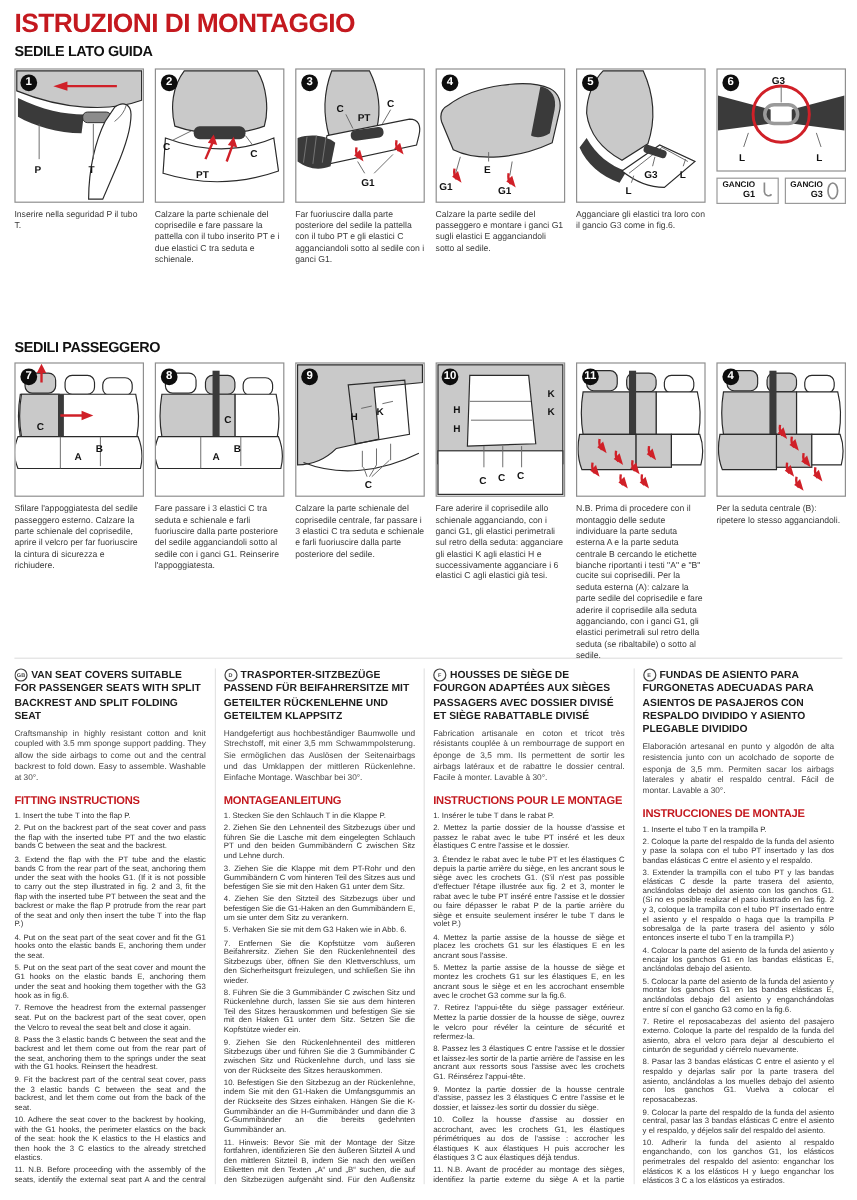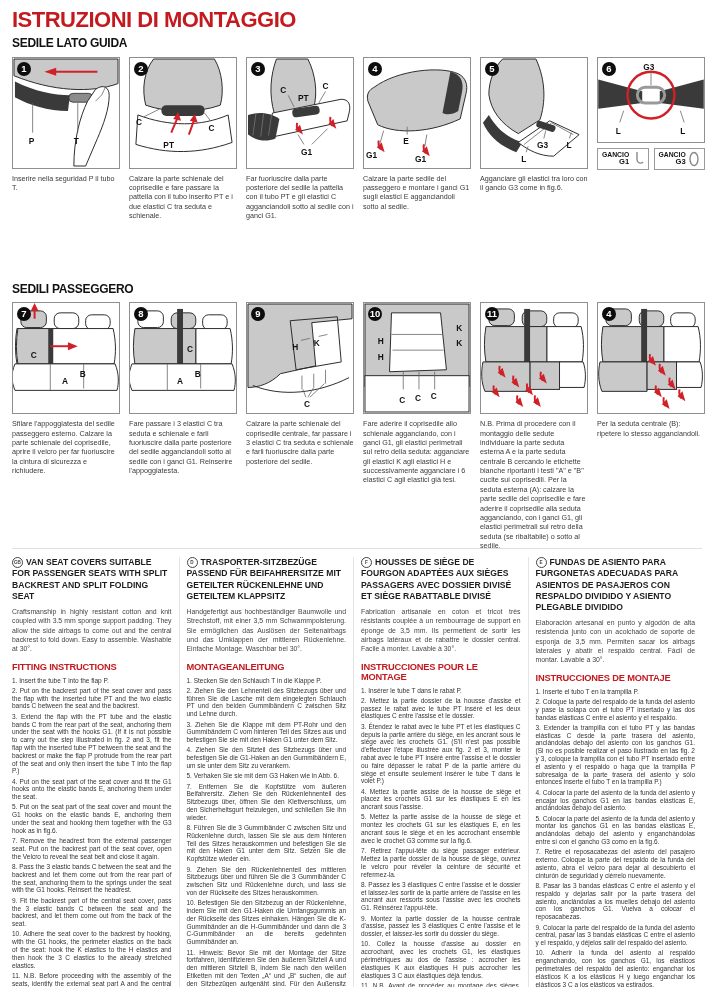--- a/index.html
+++ b/index.html
@@ -386,21 +386,21 @@
           <p class="step">8. Führen Sie die 3 Gummibänder C zwischen Sitz und Rückenlehne durch, lassen Sie sie aus dem hinteren Teil des Sitzes herauskommen und befestigen Sie sie mit den Haken G1 unter dem Sitz. Setzen Sie die Kopfstütze wieder ein.</p>
           <p class="step">9. Ziehen Sie den Rückenlehnenteil des mittleren Sitzbezugs über und führen Sie die 3 Gummibänder C zwischen Sitz und Rückenlehne durch, und lass sie von der Rückseite des Sitzes herauskommen.</p>
           <p class="step">10. Befestigen Sie den Sitzbezug an der Rückenlehne, indem Sie mit den G1-Haken die Umfangsgummis an der Rückseite des Sitzes einhaken. Hängen Sie die K-Gummibänder an die H-Gummibänder und dann die 3 C-Gummibänder an die bereits gedehnten Gummibänder an.</p>
           <p class="step">11. Hinweis: Bevor Sie mit der Montage der Sitze fortfahren, identifizieren Sie den äußeren Sitzteil A und den mittleren Sitzteil B, indem Sie nach den weißen Etiketten mit den Texten „A“ und „B“ suchen, die auf den Sitzbezügen aufgenäht sind. Für den Außensitz (A): Bringen Sie den Sitzteil des Sitzbezugs an und befestigen Sie den Sitzbezug am Sitz, indem Sie mit den G1-Haken die Umfangsgummis an der Rückseite des Sitzes (falls faltbar) oder unter dem Sitz verhaken.</p>
         </div>
     </div>
 
     <div class="col">
       <p class="col-head"><span class="lang-badge">F</span><span>HOUSSES DE SIÈGE DE FOURGON ADAPTÉES AUX SIÈGES PASSAGERS AVEC DOSSIER DIVISÉ ET SIÈGE RABATTABLE DIVISÉ</span></p>
       <p class="col-intro">Fabrication artisanale en coton et tricot très résistants couplée à un rembourrage de support en éponge de 3,5 mm. Ils permettent de sortir les airbags latéraux et de rabattre le dossier central. Facile à monter. Lavable à 30°.</p>
-      <p class="col-title">INSTRUCCIONES POUR LE MONTAGE</p>
+      <p class="col-title">INSTRUCTIONS POUR LE MONTAGE</p>
       <div class="steps">
 
       <p class="step">1. Insérer le tube T dans le rabat P.</p>
           <p class="step">2. Mettez la partie dossier de la housse d'assise et passez le rabat avec le tube PT inséré et les deux élastiques C entre l'assise et le dossier.</p>
           <p class="step">3. Étendez le rabat avec le tube PT et les élastiques C depuis la partie arrière du siège, en les ancrant sous le siège avec les crochets G1. (S'il n'est pas possible d'effectuer l'étape illustrée aux fig. 2 et 3, monter le rabat avec le tube PT inséré entre l'assise et le dossier ou faire dépasser le rabat P de la partie arrière du siège et ensuite seulement insérer le tube T dans le volet P.)</p>
           <p class="step">4. Mettez la partie assise de la housse de siège et placez les crochets G1 sur les élastiques E en les ancrant sous l'assise.</p>
           <p class="step">5. Mettez la partie assise de la housse de siège et montez les crochets G1 sur les élastiques E, en les ancrant sous le siège et en les accrochant ensemble avec le crochet G3 comme sur la fig.6.</p>
           <p class="step">7. Retirez l'appui-tête du siège passager extérieur. Mettez la partie dossier de la housse de siège, ouvrez le velcro pour révéler la ceinture de sécurité et refermez-la.</p>
           <p class="step">8. Passez les 3 élastiques C entre l'assise et le dossier et laissez-les sortir de la partie arrière de l'assise en les ancrant aux ressorts sous l'assise avec les crochets G1. Réinsérez l'appui-tête.</p>
           <p class="step">9. Montez la partie dossier de la housse centrale d'assise, passez les 3 élastiques C entre l'assise et le dossier, et laissez-les sortir du dossier du siège.</p>

